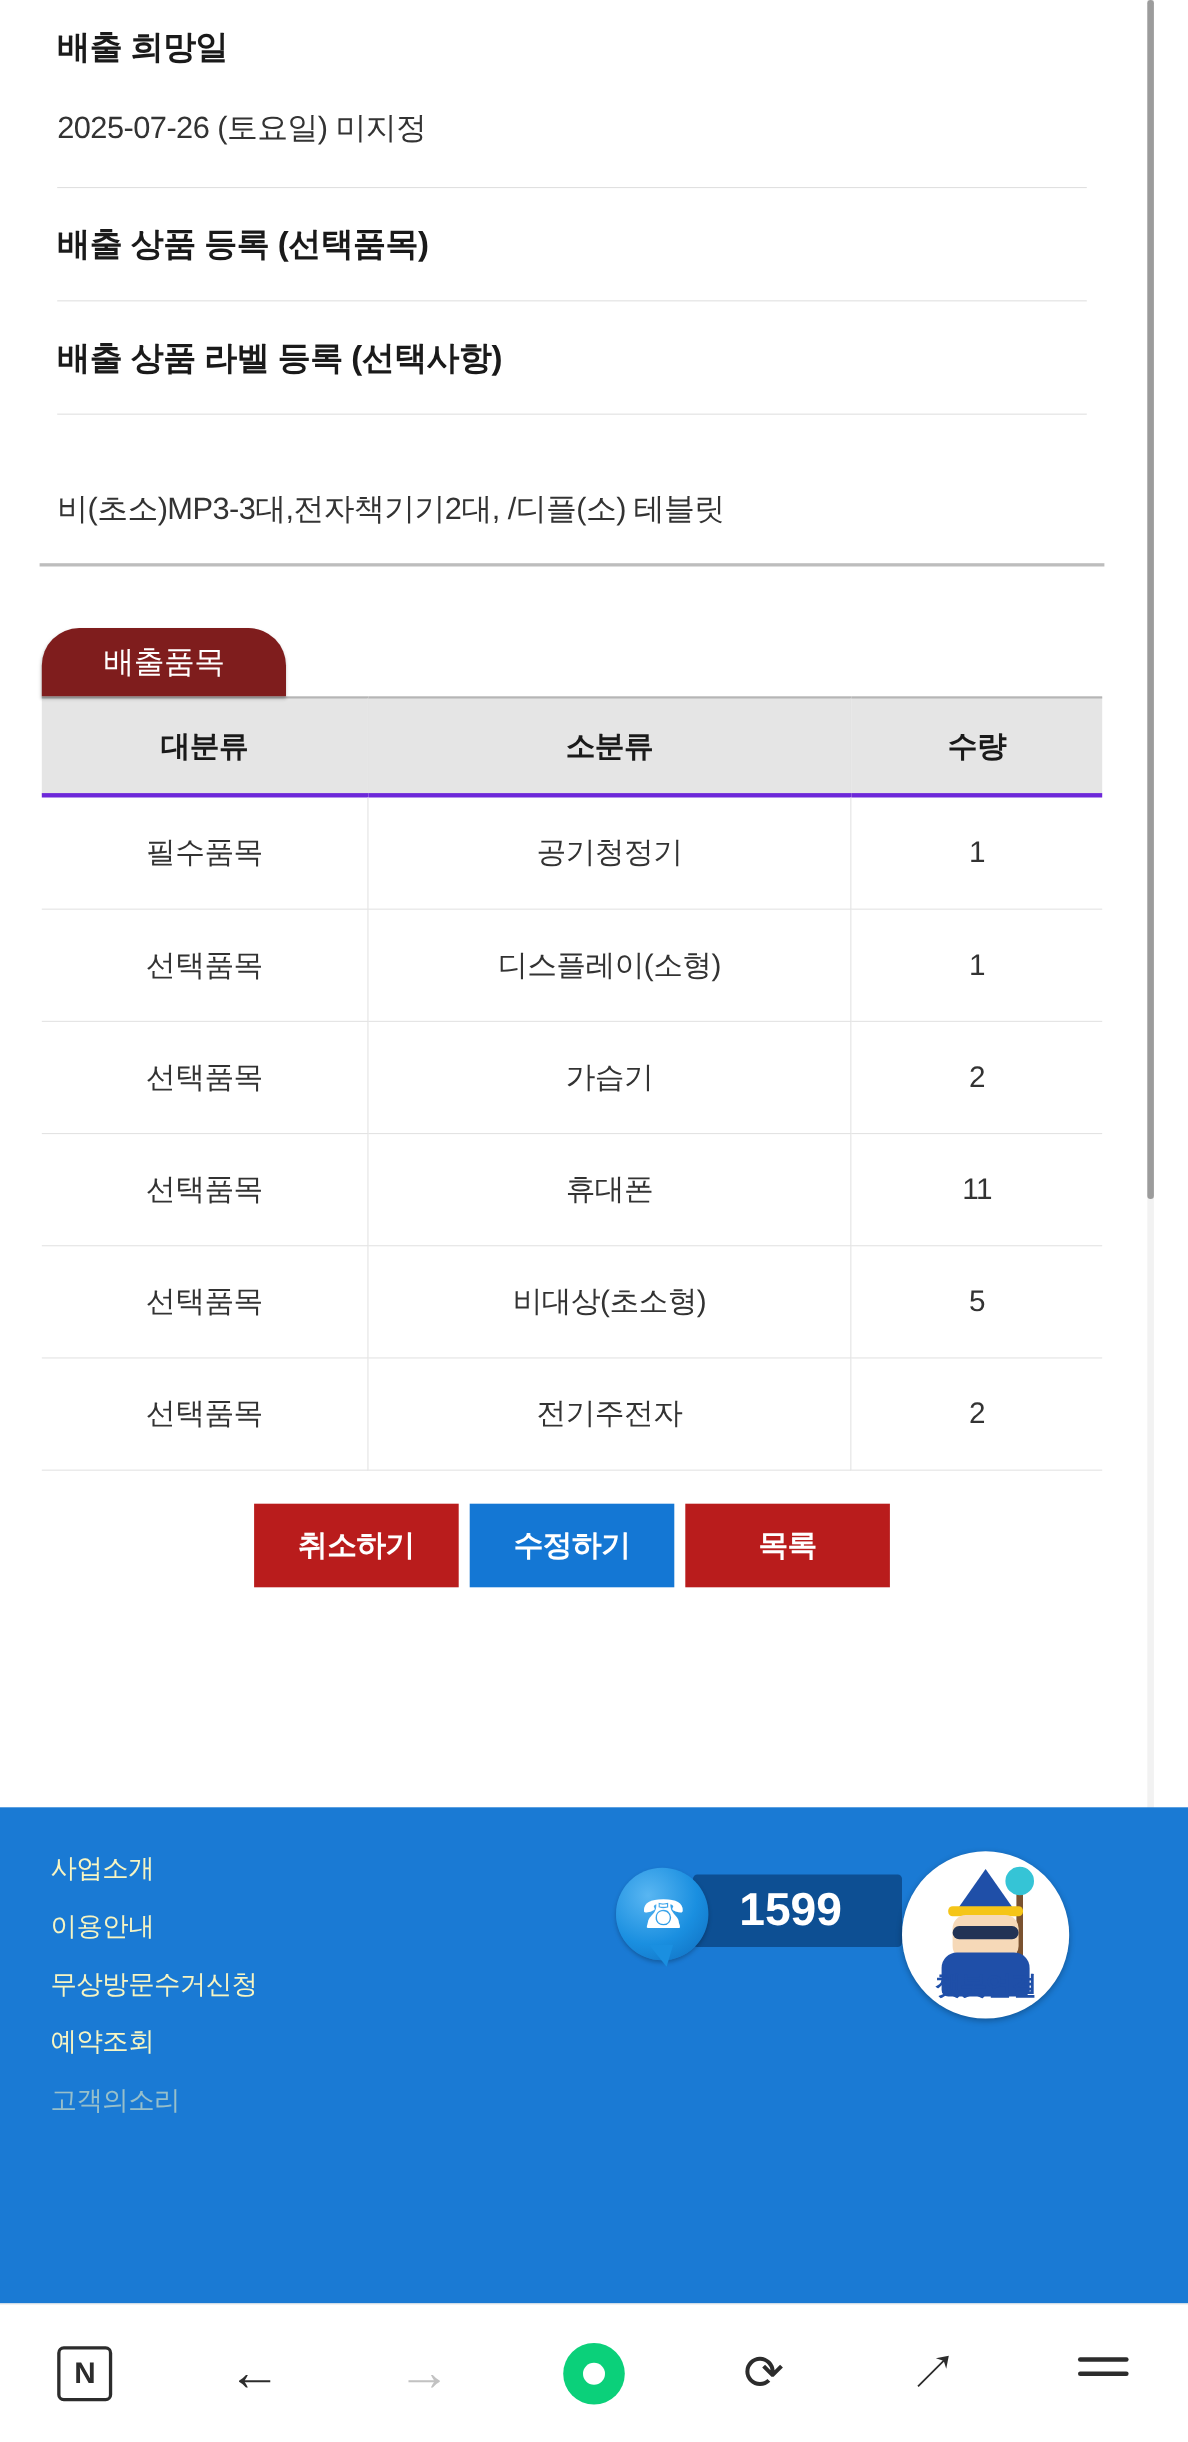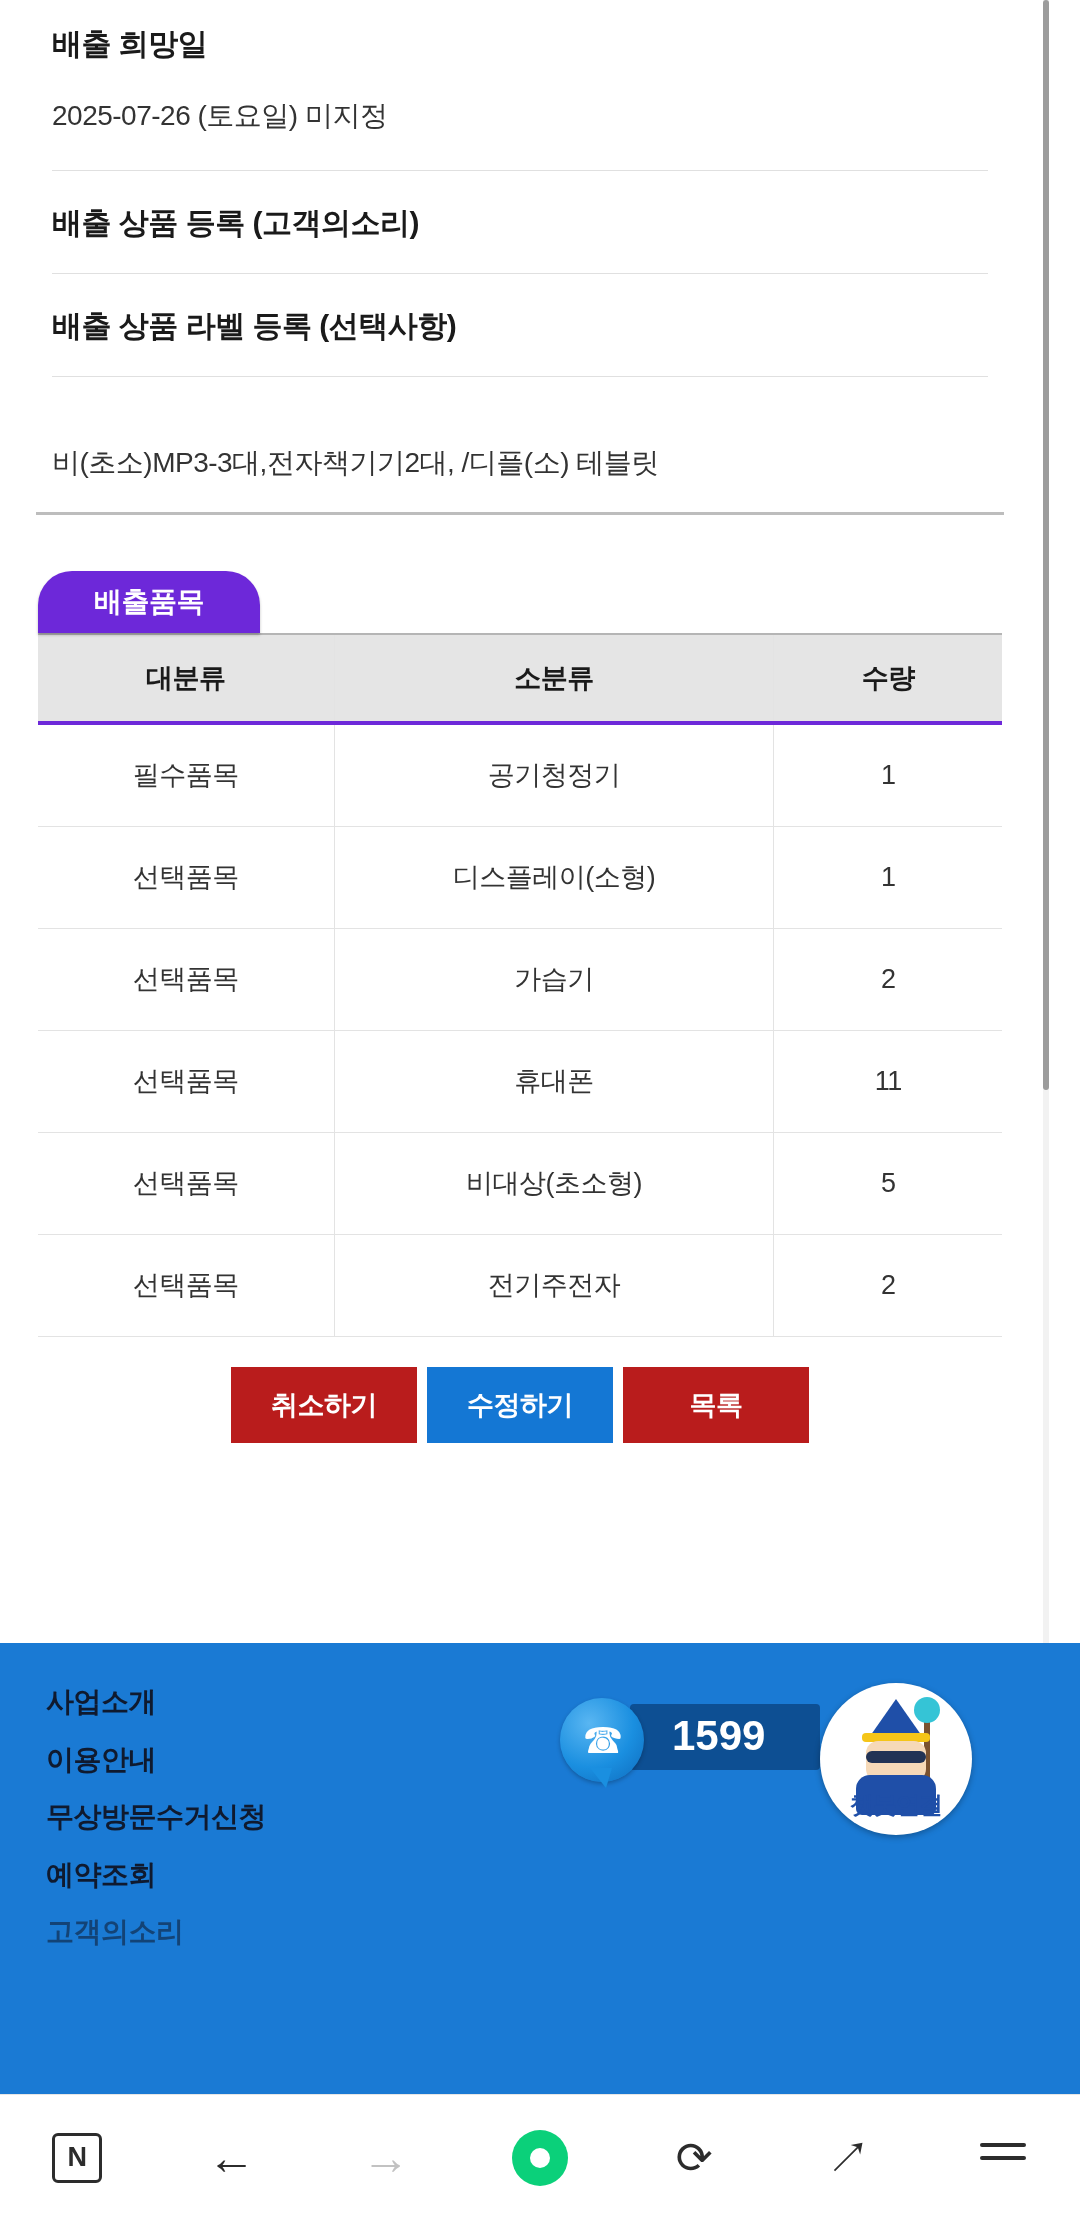--- a/index.html
+++ b/index.html
@@ -84,24 +84,24 @@
     padding-left: 38px;
     position: relative;
     height: 62px;
   }
   .tab {
     display: inline-flex;
     align-items: center;
     justify-content: center;
     width: 222px;
     height: 62px;
-    background: #6d28d9;
+    background: #7f1d1d;
     color: #ffffff;
     font-size: 28px;
-    font-weight: bold;
+    font-weight: normal;
     letter-spacing: -0.5px;
     border-radius: 34px 34px 0 0;
     box-shadow: 0 2px 3px rgba(0,0,0,0.25);
   }
   
   .tbl {
     margin: 0 38px;
     width: 964px;
     border-collapse: collapse;
     table-layout: fixed;
@@ -158,27 +158,26 @@
     height: 452px;
     background: #1a7ad4;
     overflow: hidden;
   }
   .footer-links {
     position: absolute;
     top: 42px;
     left: 46px;
   }
   .footer-link {
-    font-size: 28px;
-    color: #0f172a;
+    font-size: 24px;
+    color: #fef9c3;
     letter-spacing: -0.5px;
     margin-bottom: 24px;
     line-height: 1.2;
     opacity: 0.97;
-    font-weight: bold;
   }
   .footer-link.cut { opacity: 0.55; }
   
   .phone-badge {
     position: absolute;
     top: 55px;
     left: 560px;
     width: 260px;
     height: 84px;
   }
@@ -358,21 +357,21 @@
 
     <div class="sec">
       <div class="row-block first">
         <div class="sec-title">배출 희망일</div>
         <div class="sec-value">2025-07-26 (토요일) 미지정</div>
       </div>
     </div>
 
     <div class="sec">
       <div class="row-block title-only">
-        <div class="sec-title">배출 상품 등록 (고객의소리)</div>
+        <div class="sec-title">배출 상품 등록 (선택품목)</div>
       </div>
     </div>
 
     <div class="sec">
       <div class="row-block title-only">
         <div class="sec-title">배출 상품 라벨 등록 (선택사항)</div>
       </div>
       <div class="row-block value-only">
         <div class="sec-value">비(초소)MP3-3대,전자책기기2대, /디플(소) 테블릿</div>
       </div>

